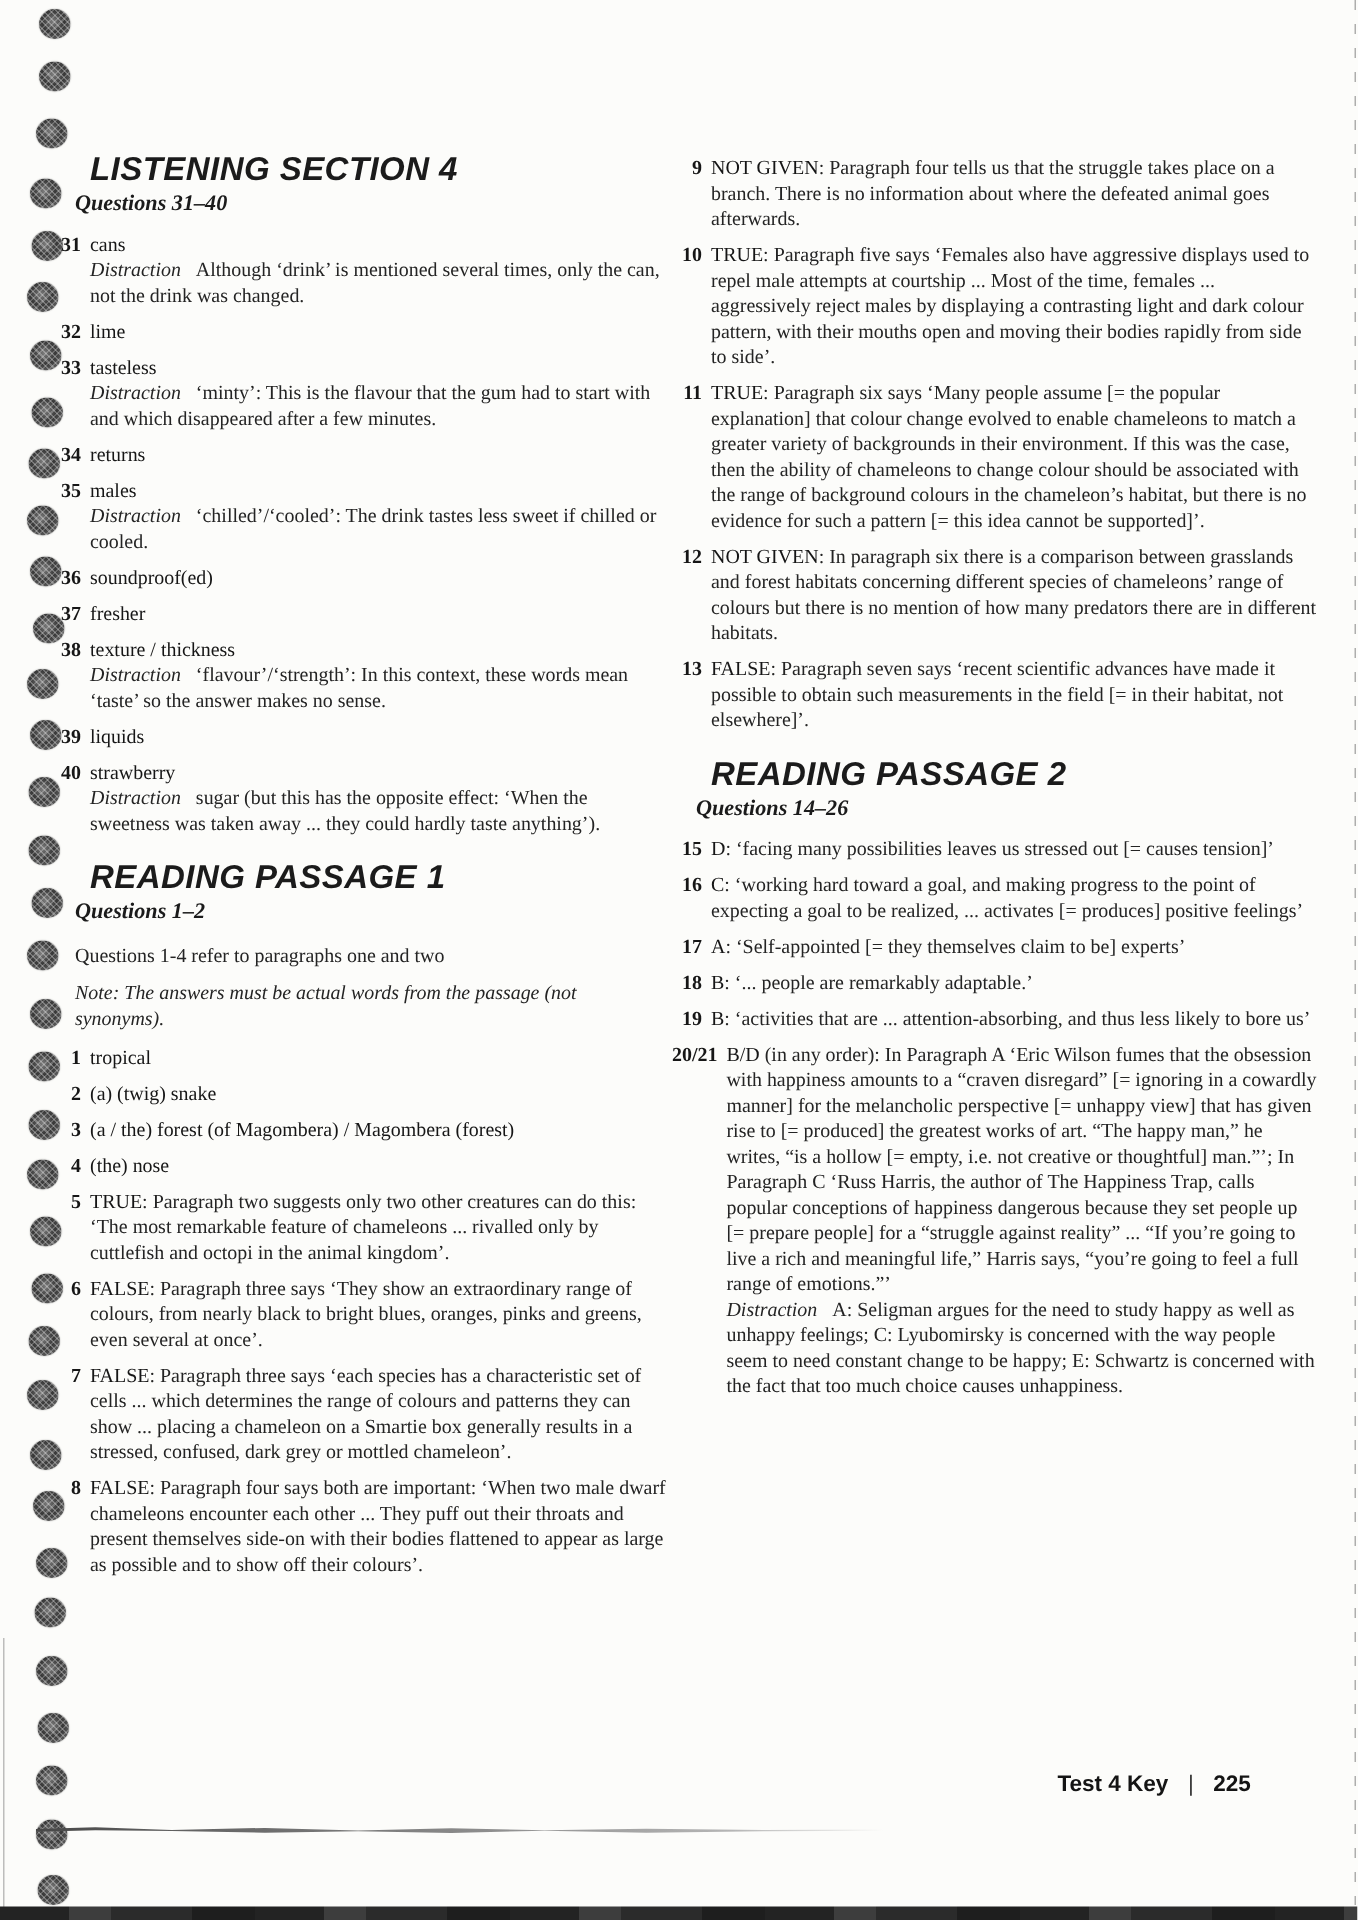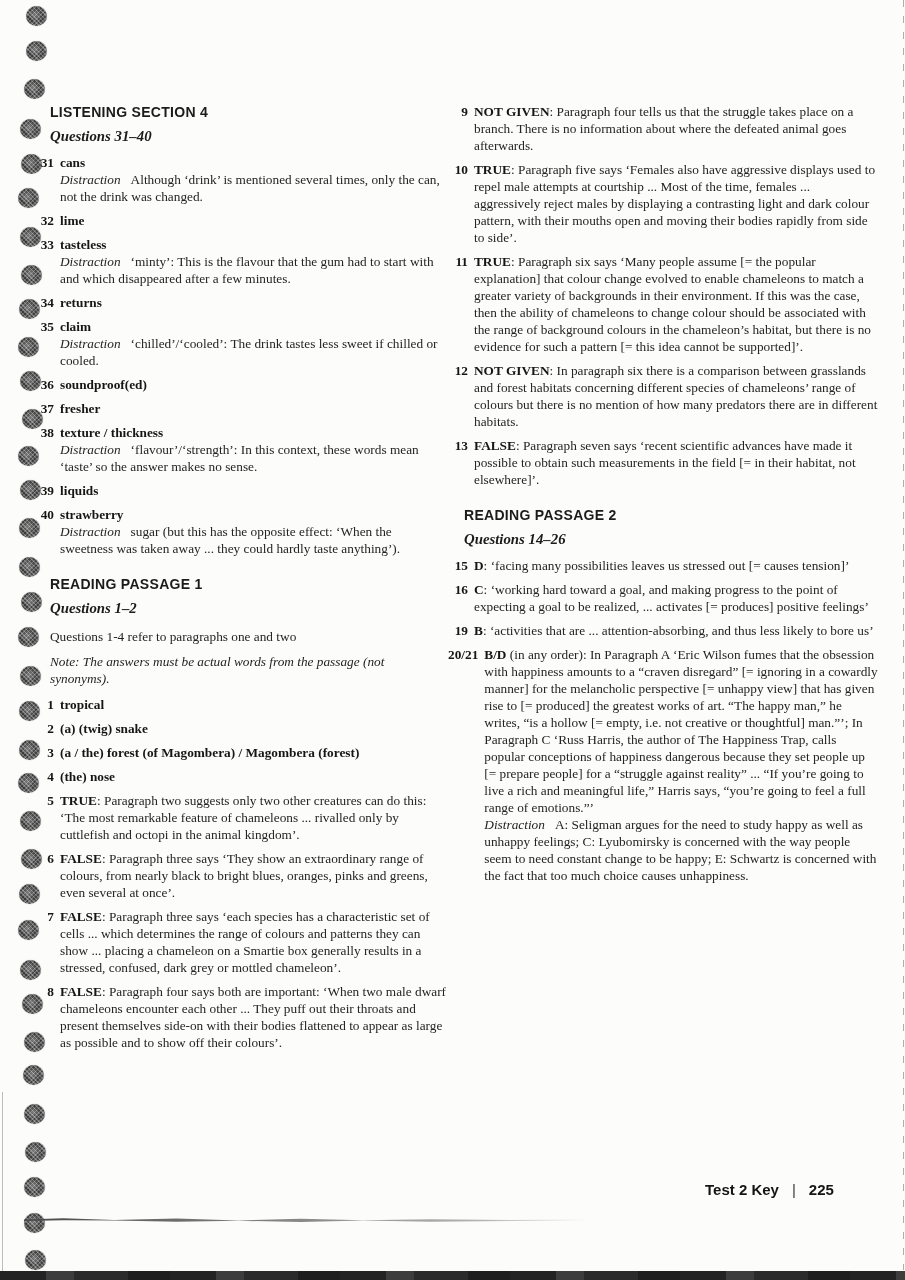--- a/index.html
+++ b/index.html
@@ -35,37 +35,37 @@
   #edge-left{
     position:absolute;left:2px;top:1092px;height:180px;width:1px;
     background:#9b9b9b;opacity:.65;
   }
   
   .col{position:absolute;top:103px;font-size:13.3px;line-height:17px;}
   #col-left{left:34px;width:413px;}
   #col-right{left:448px;width:430px;}
   .h{
     font-family:"Liberation Sans","DejaVu Sans",sans-serif;
-    font-weight:700;font-size:14px;line-height:19px;letter-spacing:.3px;
-    color:#1b1b1b;margin:0 0 5px 16px;
+    font-weight:700;font-size:22px;line-height:19px;letter-spacing:.3px;
+    color:#1b1b1b;margin:0 0 5px 26px;font-style:italic;
   }
   .sub{
     font-weight:700;font-style:italic;font-size:14.8px;line-height:18px;
     color:#1b1b1b;margin:0 0 9px 16px;
   }
   .para{margin:11px 0 8px 16px;}
   .note{font-style:italic;margin:0 0 9px 16px;}
   .gap-top{margin-top:18px;}
   .item{display:flex;margin:0 0 7px 0;}
   .num{
     flex:0 0 auto;min-width:20px;text-align:right;padding-right:6px;
     font-weight:700;color:#161616;white-space:nowrap;
   }
   .txt{flex:1;}
-  .ans{font-weight:700;color:#161616;}
+  .ans{font-weight:400;color:#161616;}
   .it{}
   .dist{display:block;}
   .dlabel{font-style:italic;margin-right:10px;text-align:right;}
   
   #footer{
     position:absolute;top:1181px;left:705px;
     font-family:"Liberation Sans","DejaVu Sans",sans-serif;
     font-weight:700;font-size:15px;color:#141414;
     display:flex;align-items:baseline;
   }
@@ -128,21 +128,21 @@
       <div class="item">
         <span class="num">33</span>
         <div class="txt"><span class="ans">tasteless</span><div class="dist"><span class="dlabel">Distraction</span><span>‘minty’: This is the flavour that the gum had to start with and which disappeared after a few minutes.</span></div></div>
       </div>
       <div class="item">
         <span class="num">34</span>
         <div class="txt"><span class="ans">returns</span></div>
       </div>
       <div class="item">
         <span class="num">35</span>
-        <div class="txt"><span class="ans">claim</span><div class="dist"><span class="dlabel">Distraction</span><span>‘chilled’/‘cooled’: The drink tastes less sweet if chilled or cooled.</span></div></div>
+        <div class="txt"><span class="ans">males</span><div class="dist"><span class="dlabel">Distraction</span><span>‘chilled’/‘cooled’: The drink tastes less sweet if chilled or cooled.</span></div></div>
       </div>
       <div class="item">
         <span class="num">36</span>
         <div class="txt"><span class="ans">soundproof(ed)</span></div>
       </div>
       <div class="item">
         <span class="num">37</span>
         <div class="txt"><span class="ans">fresher</span></div>
       </div>
       <div class="item">
@@ -219,31 +219,39 @@
       <div class="sub">Questions 14–26</div>
       <div class="item">
         <span class="num">15</span>
         <div class="txt"><span class="ans">D</span><span>: </span><span>‘facing many possibilities leaves us stressed out [= causes tension]’</span></div>
       </div>
       <div class="item">
         <span class="num">16</span>
         <div class="txt"><span class="ans">C</span><span>: </span><span>‘working hard toward a goal, and making progress to the point of expecting a goal to be realized, ... activates [= produces] positive feelings’</span></div>
       </div>
       <div class="item">
+        <span class="num">17</span>
+        <div class="txt"><span class="ans">A</span><span>: </span><span>‘Self-appointed [= they themselves claim to be] experts’</span></div>
+      </div>
+      <div class="item">
+        <span class="num">18</span>
+        <div class="txt"><span class="ans">B</span><span>: </span><span>‘... people are remarkably adaptable.’</span></div>
+      </div>
+      <div class="item">
         <span class="num">19</span>
         <div class="txt"><span class="ans">B</span><span>: </span><span>‘activities that are ... attention-absorbing, and thus less likely to bore us’</span></div>
       </div>
       <div class="item">
         <span class="num">20/21</span>
         <div class="txt"><span class="ans">B/D</span><span> </span><span>(in any order): In Paragraph A ‘Eric Wilson fumes that the obsession with happiness amounts to a “craven disregard” [= ignoring in a cowardly manner] for the melancholic perspective [= unhappy view] that has given rise to [= produced] the greatest works of art. “The happy man,” he writes, “is a hollow [= empty, i.e. not creative or thoughtful] man.”’; In Paragraph C ‘Russ Harris, the author of </span><span class="it">The Happiness Trap</span><span>, calls popular conceptions of happiness dangerous because they set people up [= prepare people] for a “struggle against reality” ... “If you’re going to live a rich and meaningful life,” Harris says, “you’re going to feel a full range of emotions.”’</span><div class="dist"><span class="dlabel">Distraction</span><span>A: Seligman argues for the need to study happy as well as unhappy feelings; C: Lyubomirsky is concerned with the way people seem to need constant change to be happy; E: Schwartz is concerned with the fact that too much choice causes unhappiness.</span></div></div>
       </div>
     </div>
 
   <div id="footer">
-    <span>Test 2 Key</span>
+    <span>Test 4 Key</span>
     <span class="fsep">|</span>
     <span>225</span>
   </div>
 
   <div id="scratch"></div>
   <div id="edge-left"></div>
   <div id="edge-right"></div>
   <div id="bottom-band"></div>
 
 </div>

